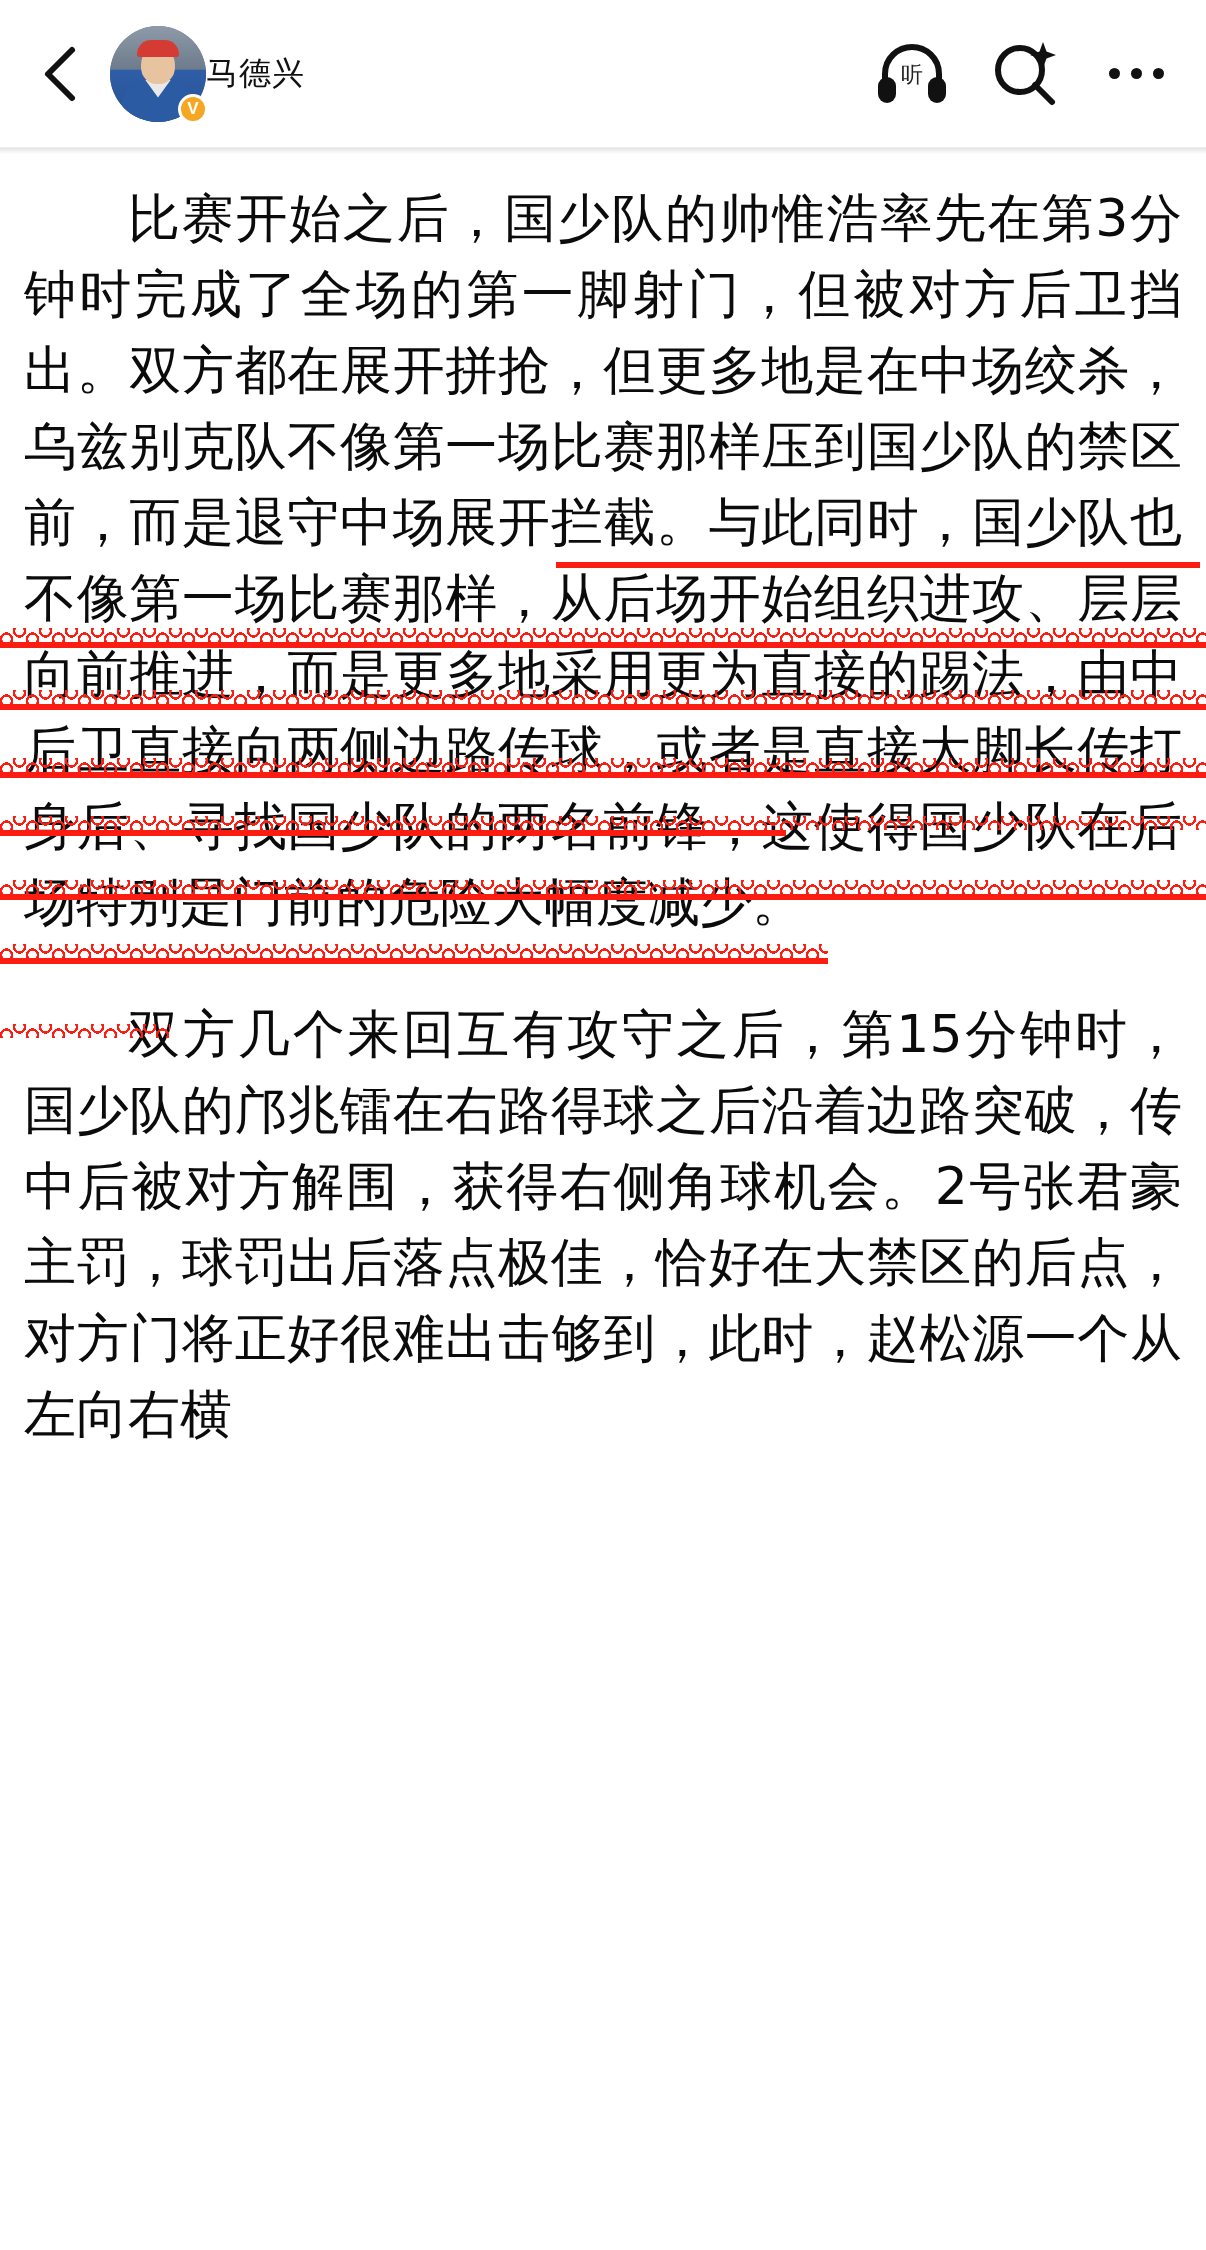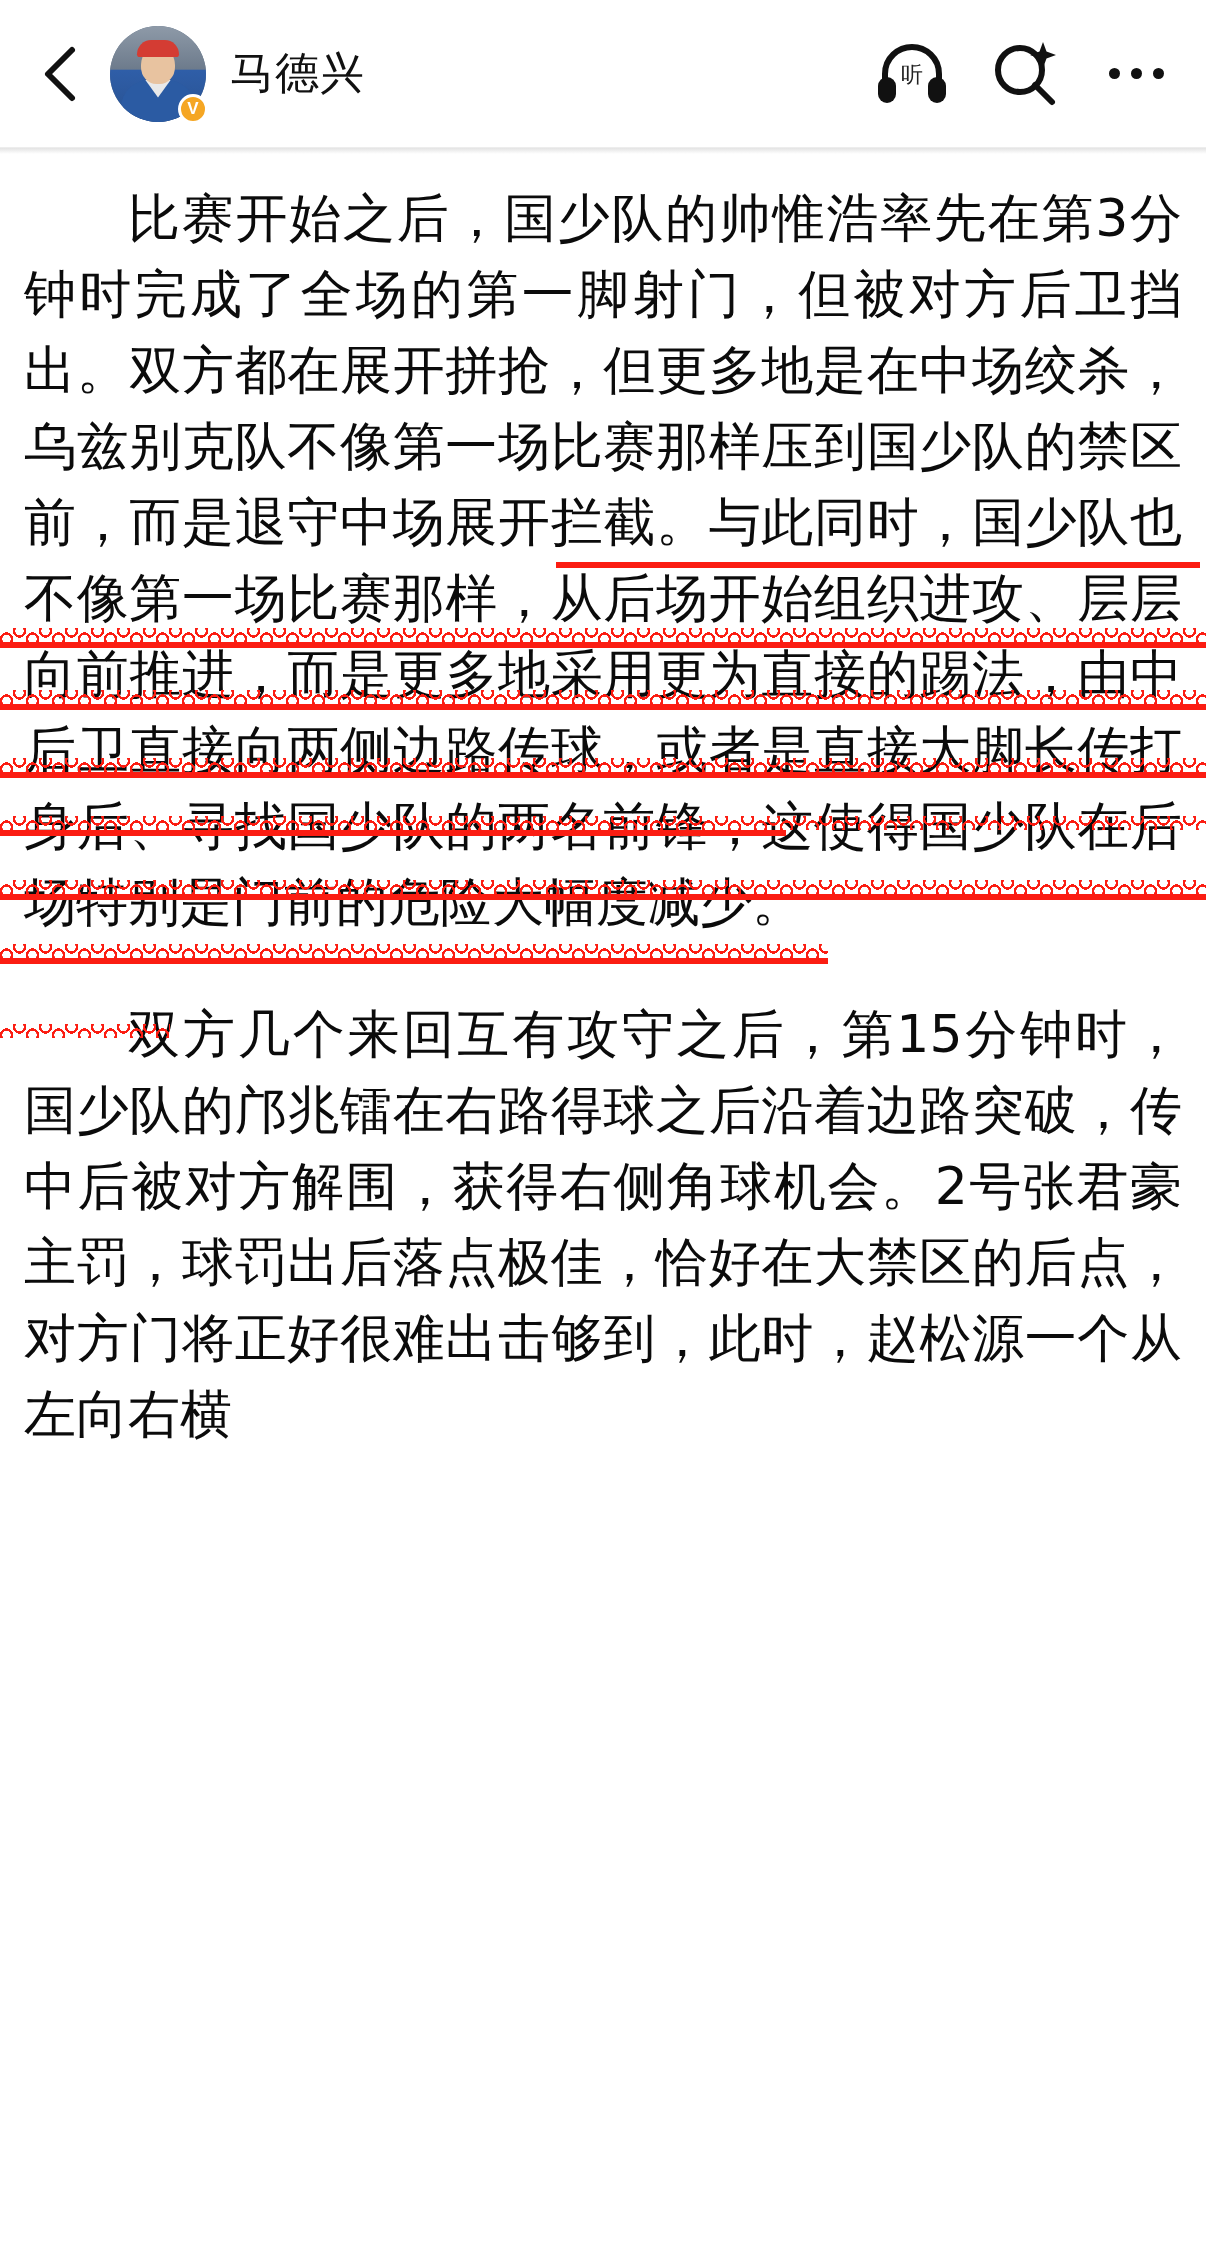--- a/index.html
+++ b/index.html
@@ -105,22 +105,21 @@
     display: flex;
     align-items: center;
     justify-content: center;
     color: #ffffff;
     font-size: 17px;
     font-weight: bold;
     line-height: 1;
   }
 
   .account-name {
-    margin-left: 24px;
-    font-size: 44px;
+    font-size: 32px;
     color: #111111;
     letter-spacing: 1px;
     white-space: nowrap;
     font-family: "DejaVu Sans", "Liberation Sans", sans-serif;
   }
 
   .topbar-actions {
     margin-left: auto;
     display: flex;
     align-items: center;

